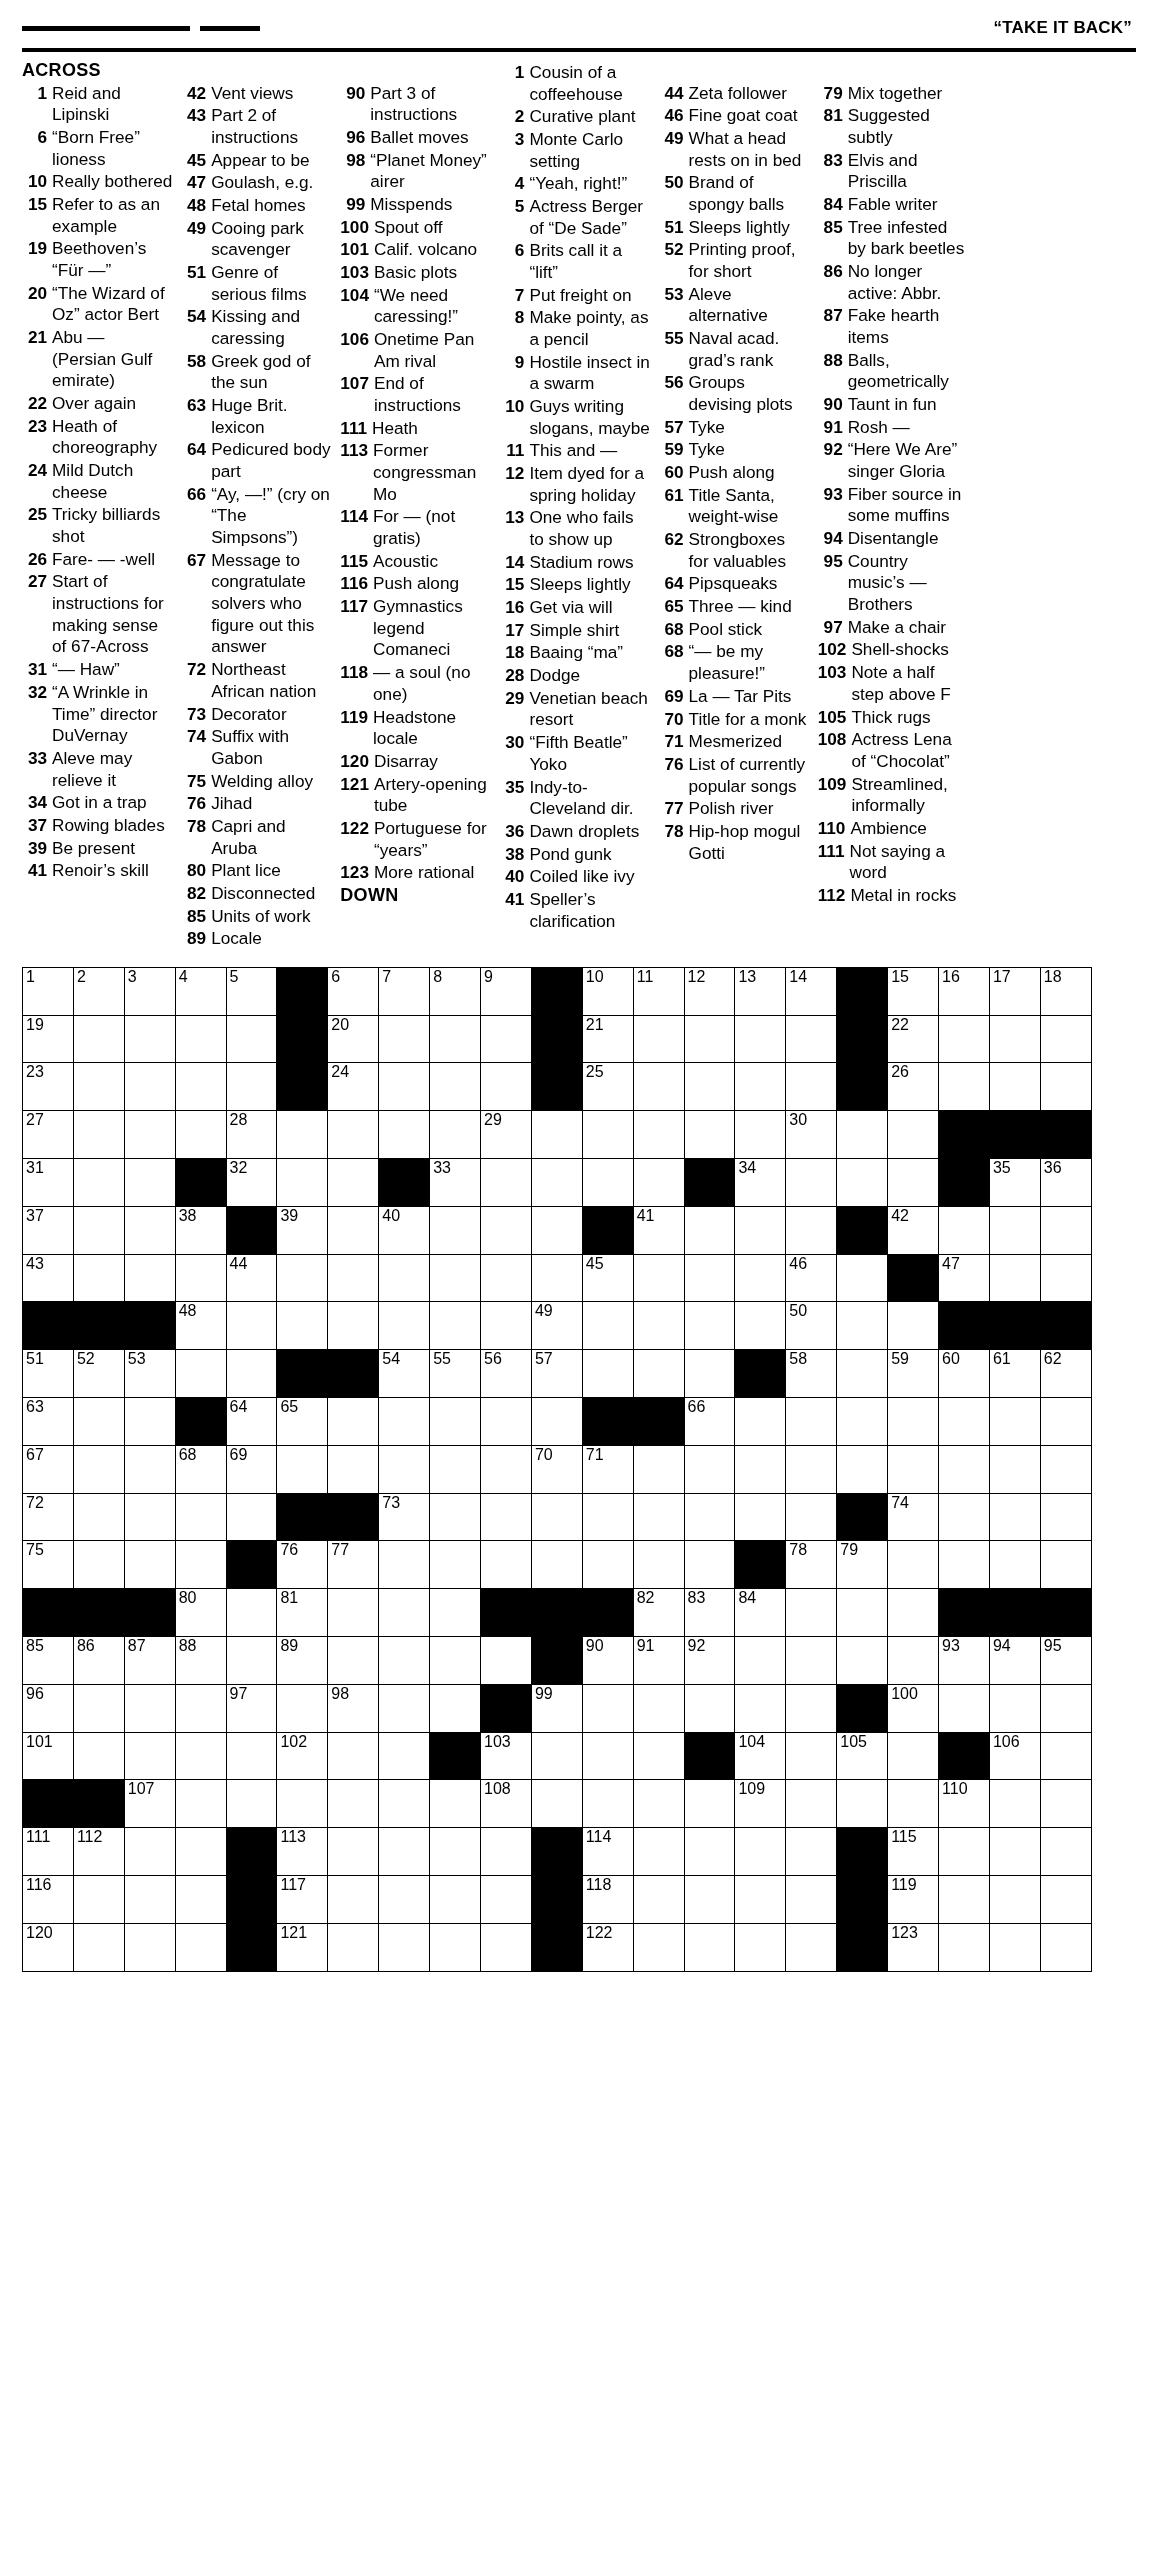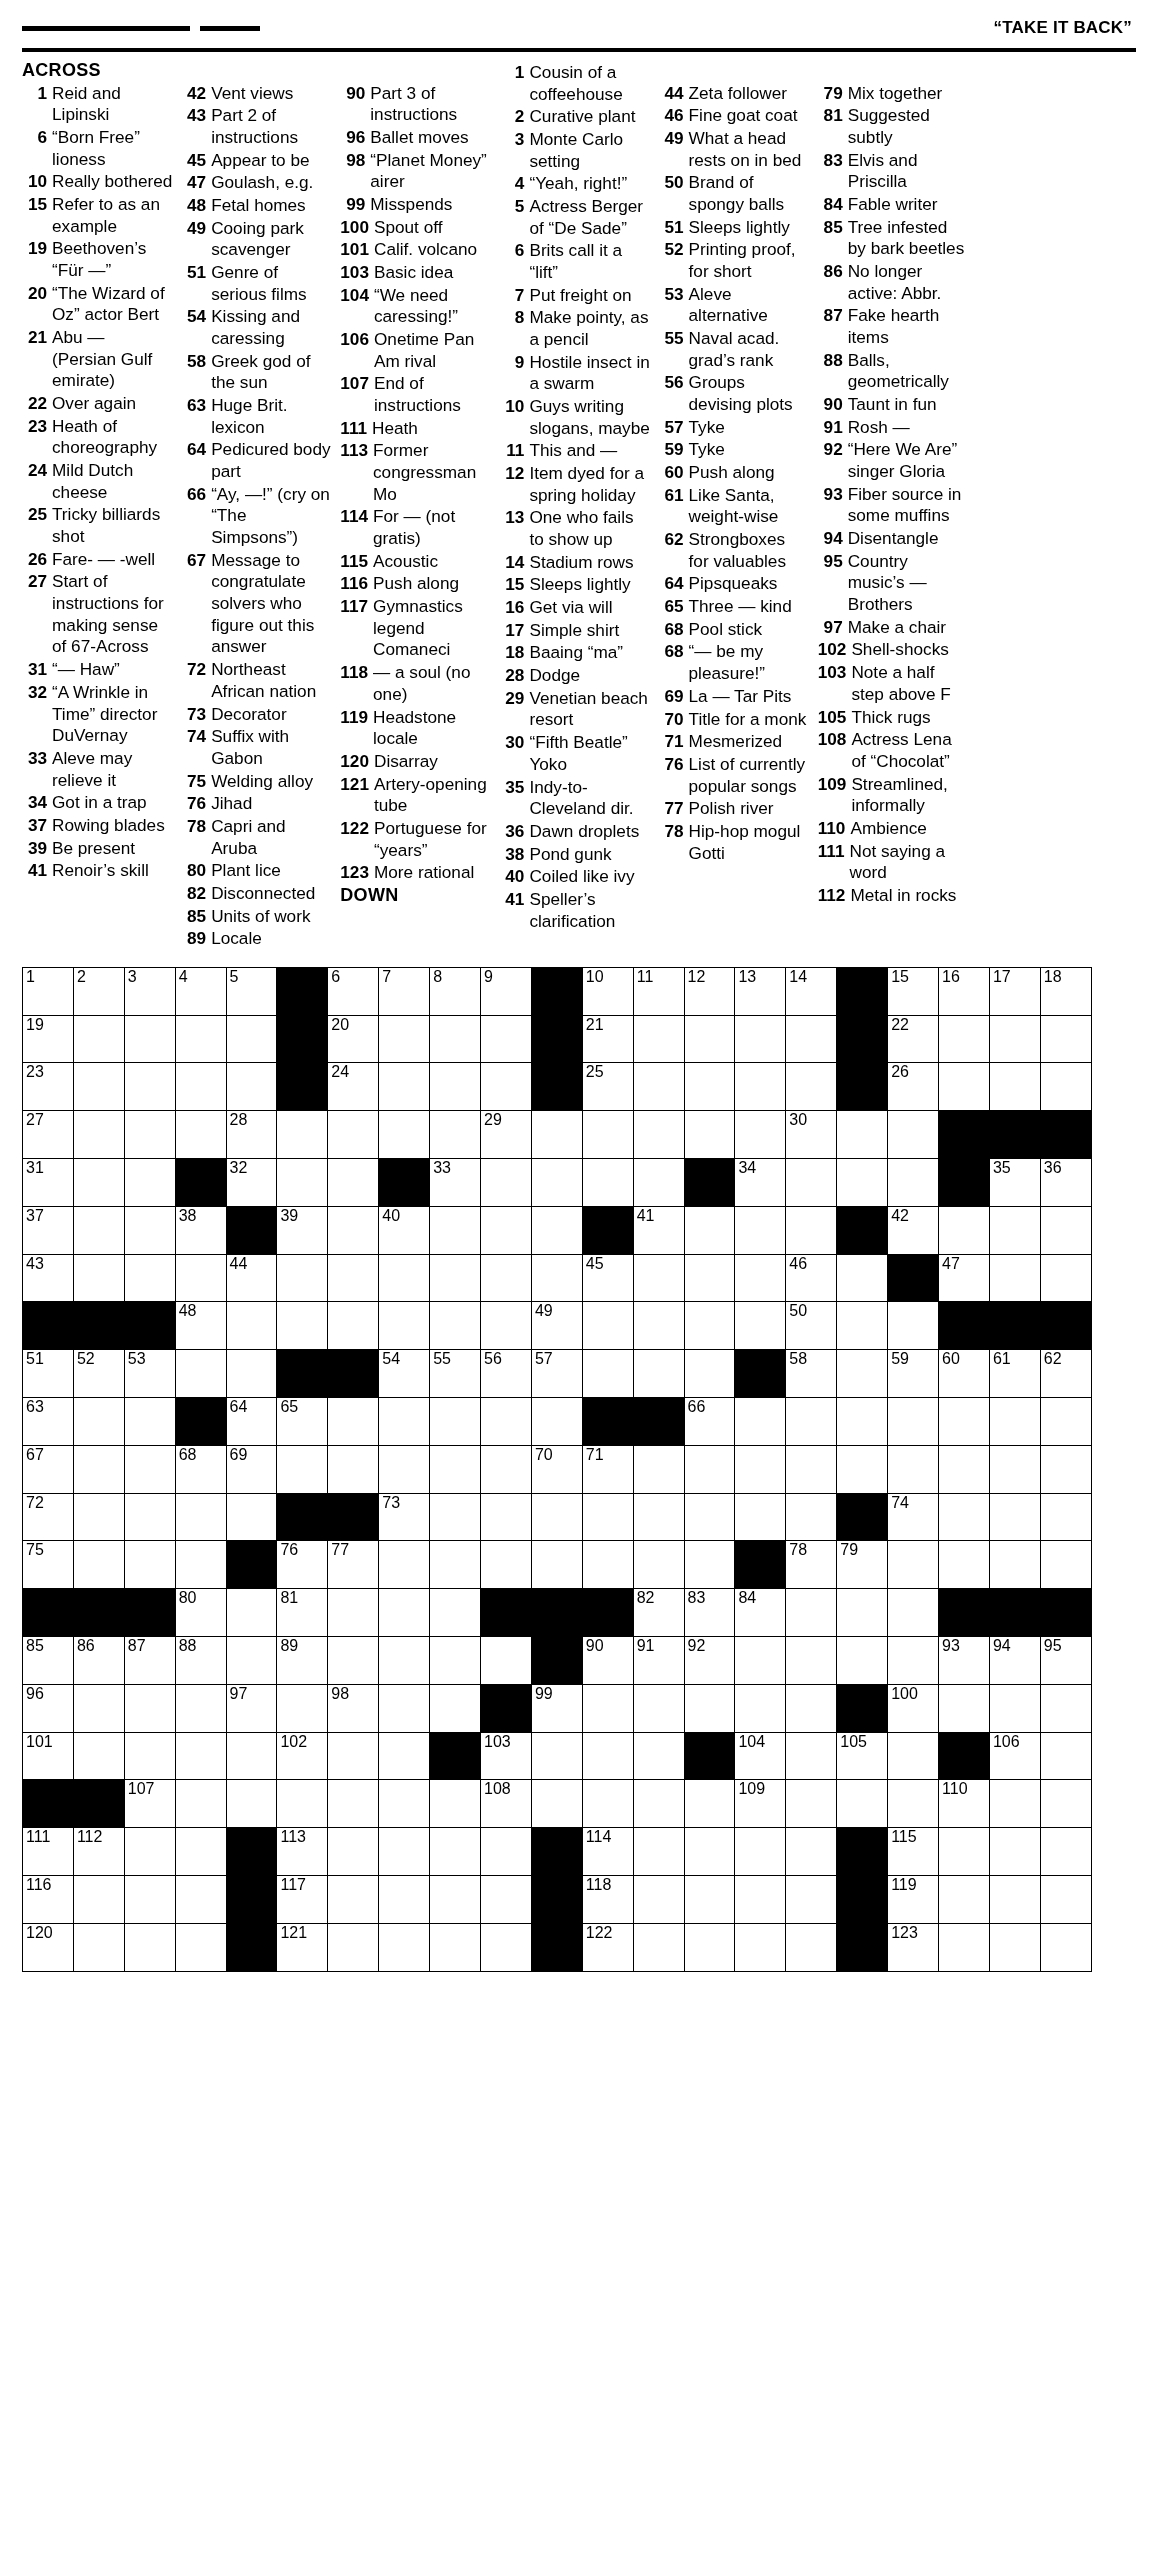--- a/index.html
+++ b/index.html
@@ -344,21 +344,21 @@
           <div class="clue">
             <span class="num">100</span>
             <span class="txt">Spout off</span>
           </div>
           <div class="clue">
             <span class="num">101</span>
             <span class="txt">Calif. volcano</span>
           </div>
           <div class="clue">
             <span class="num">103</span>
-            <span class="txt">Basic idea</span>
+            <span class="txt">Basic plots</span>
           </div>
           <div class="clue">
             <span class="num">104</span>
             <span class="txt">“We need caressing!”</span>
           </div>
           <div class="clue">
             <span class="num">106</span>
             <span class="txt">Onetime Pan Am rival</span>
           </div>
           <div class="clue">
@@ -571,21 +571,21 @@
           <div class="clue">
             <span class="num">59</span>
             <span class="txt">Tyke</span>
           </div>
           <div class="clue">
             <span class="num">60</span>
             <span class="txt">Push along</span>
           </div>
           <div class="clue">
             <span class="num">61</span>
-            <span class="txt">Like Santa, weight-wise</span>
+            <span class="txt">Title Santa, weight-wise</span>
           </div>
           <div class="clue">
             <span class="num">62</span>
             <span class="txt">Strongboxes for valuables</span>
           </div>
           <div class="clue">
             <span class="num">64</span>
             <span class="txt">Pipsqueaks</span>
           </div>
           <div class="clue">

